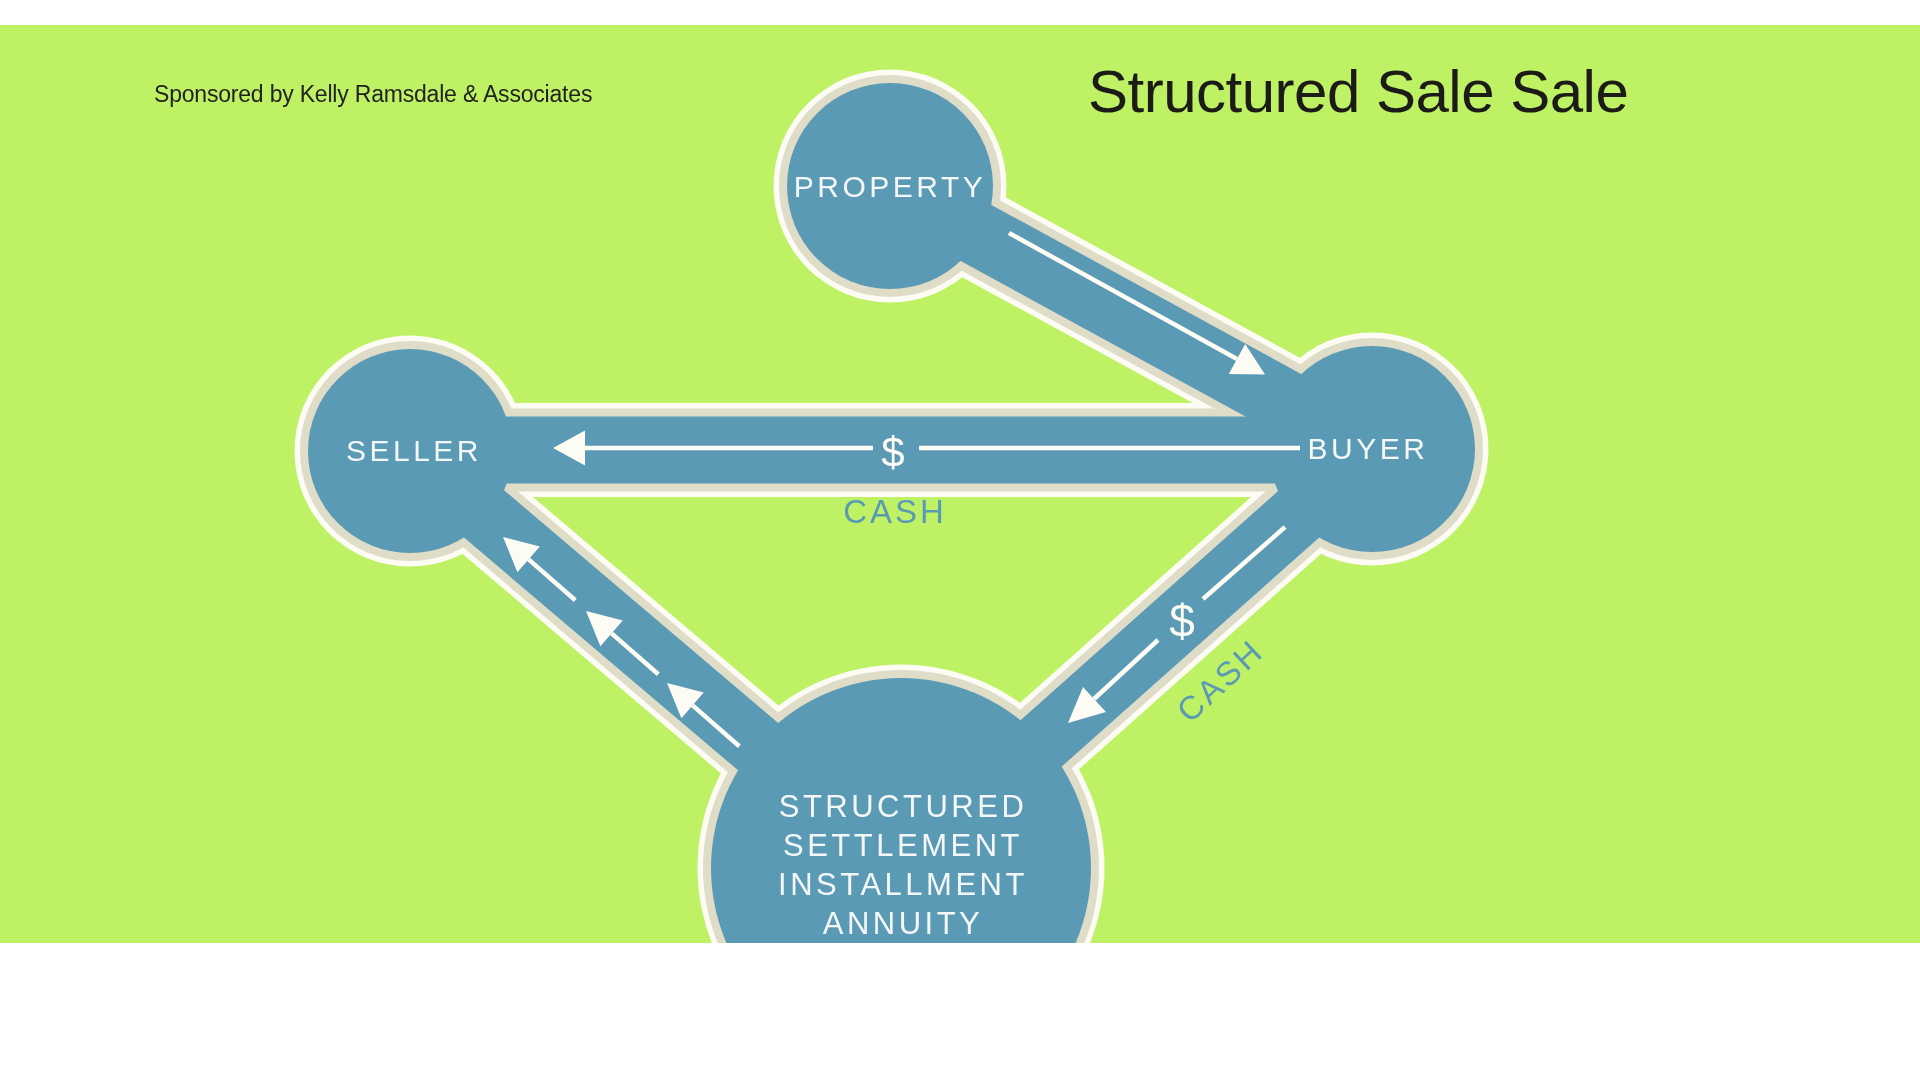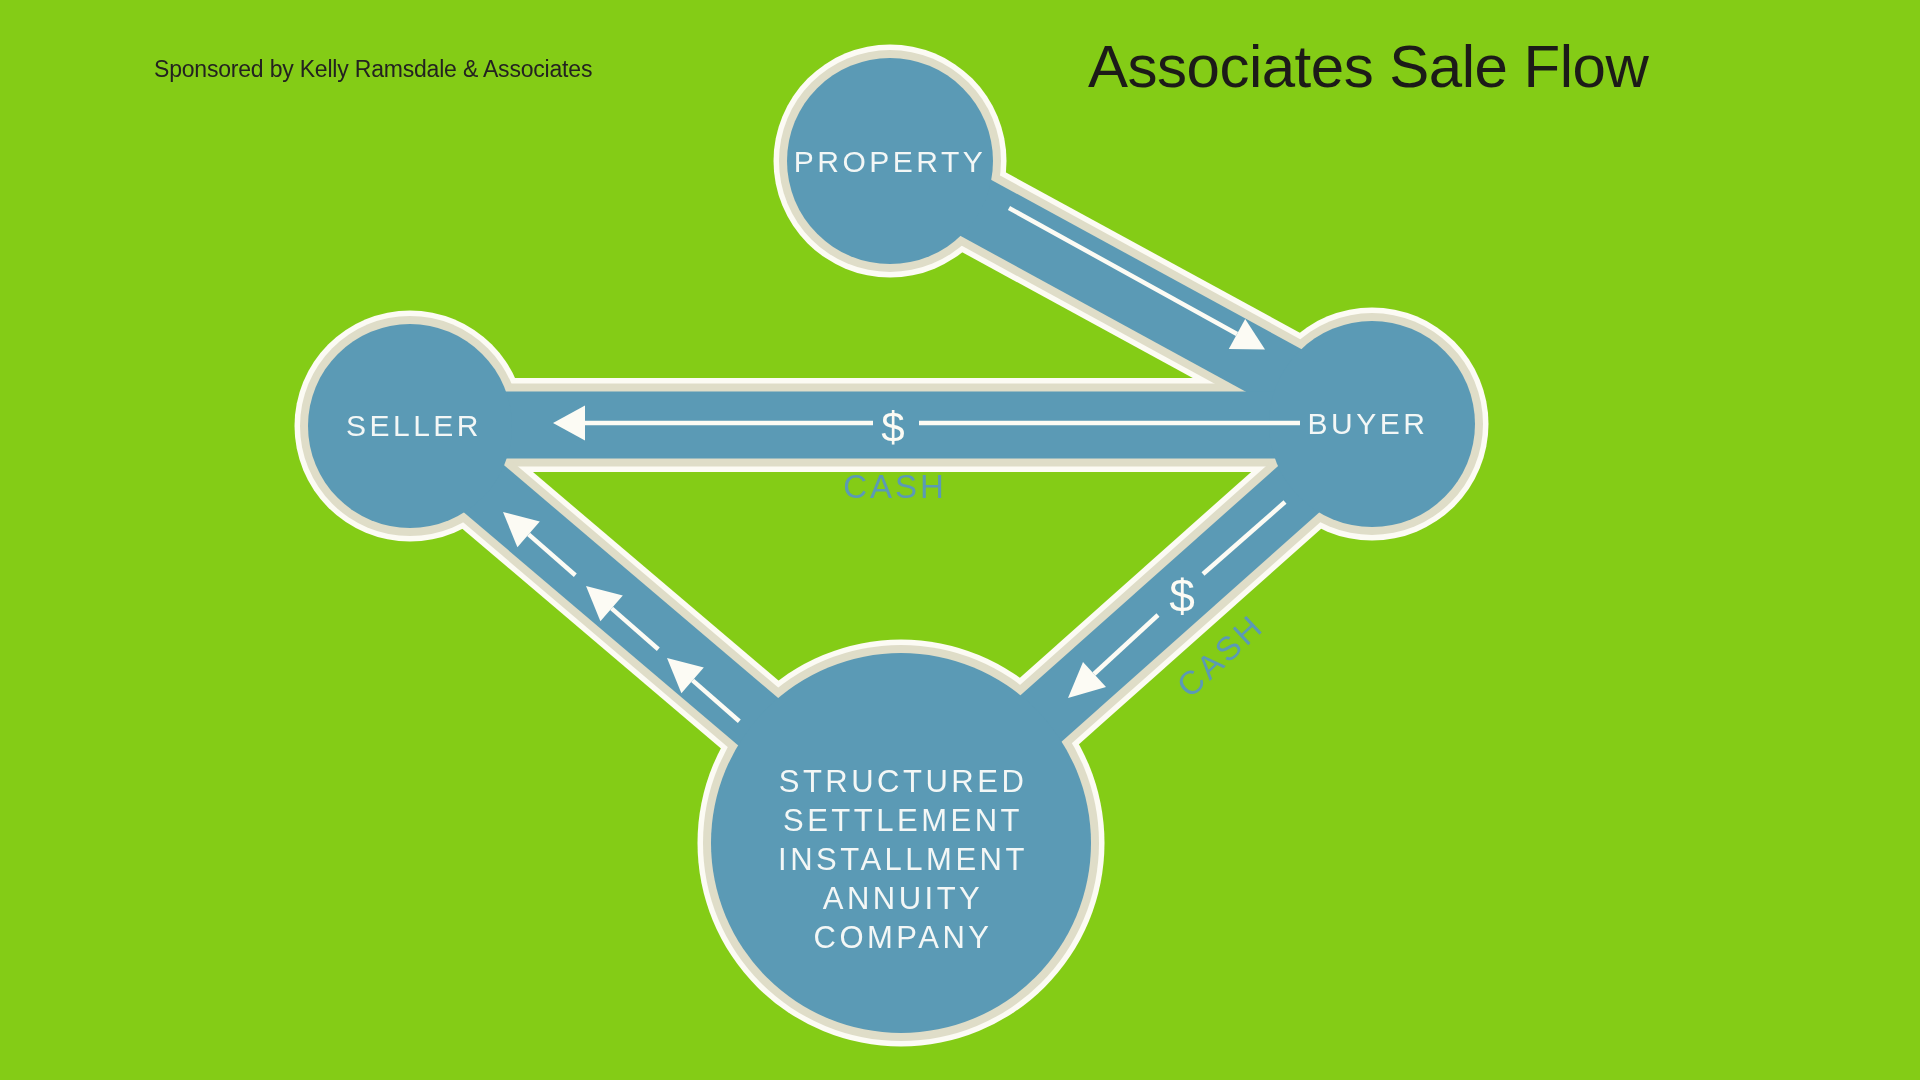--- a/index.html
+++ b/index.html
@@ -1,21 +1,22 @@
 <!DOCTYPE html>
 <html><head>
 <meta charset="utf-8">
 <style>
   html,body{margin:0;padding:0;}
   .slide{
     position:relative;
-    width:1920px;height:1080px;
-    background:#84cc16;
+    width:1920px;height:918px;
+    background:#bef264;
     overflow:hidden;
     font-family:"Liberation Sans",sans-serif;
+    margin-top:25px;
   }
   .sponsor{
     position:absolute;left:154px;top:56px;
     font-size:23px;letter-spacing:-0.2px;color:#232220;
   }
   .title{
     position:absolute;left:1088px;top:32px;
     font-size:60px;letter-spacing:-0.5px;color:#1c1b18;
   }
   .note{
@@ -30,21 +31,21 @@
   .cashlabel{fill:#5b9ab5;font-size:33px;letter-spacing:3px;text-anchor:middle;}
   .dollar{fill:#fcfbf4;font-size:42px;text-anchor:middle;}
   .dollar-lg{fill:#fcfbf4;font-size:46px;text-anchor:middle;}
 </style>
 </head>
 <body>
 
 <div class="slide">
 
   <div class="sponsor">Sponsored by Kelly Ramsdale &amp; Associates</div>
-  <div class="title">Associates Sale Flow</div>
+  <div class="title">Structured Sale Sale</div>
 
   <svg class="diagram" viewBox="0 0 1920 1080">
 
     <g>
       <line x1="890" y1="161" x2="1372" y2="424" stroke="#fcfbf4" stroke-width="91"></line>
       <line x1="410" y1="425" x2="1372" y2="425" stroke="#fcfbf4" stroke-width="94"></line>
       <line x1="1372" y1="424" x2="901" y2="843" stroke="#fcfbf4" stroke-width="89"></line>
       <line x1="901" y1="843" x2="410" y2="426" stroke="#fcfbf4" stroke-width="89"></line>
       <circle cx="890" cy="161" r="116.5" fill="#fcfbf4"></circle>
       <circle cx="410" cy="426" r="115.5" fill="#fcfbf4"></circle>

